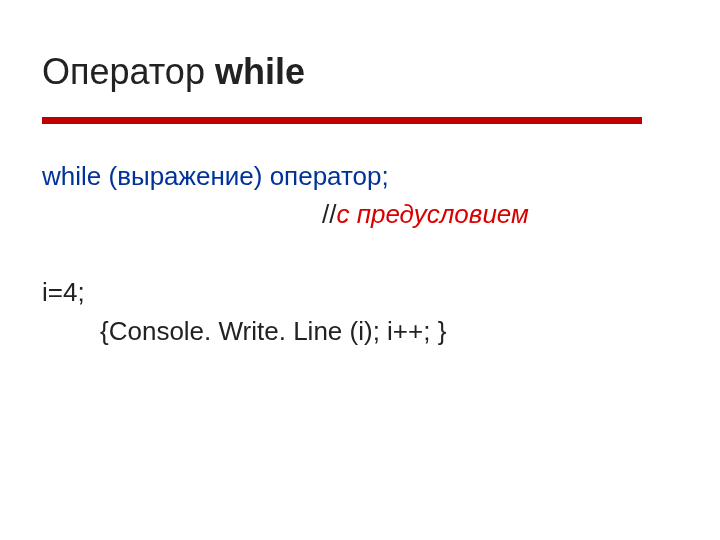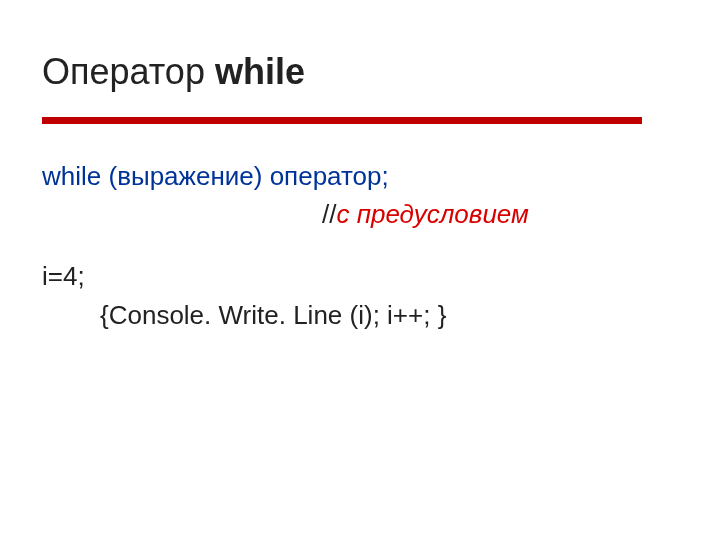--- a/index.html
+++ b/index.html
@@ -27,21 +27,21 @@
   }
   .body {
     font-size: 26px;
     line-height: 1.45;
     color: #222;
   }
   .syntax-line {
   }
   .kw { color: #003399; }
   .comment-line {
-    margin-bottom: 24px;
+    margin-bottom: 40px;
   }
   .comment-indent {
     display: inline-block;
     width: 280px;
   }
   .comment-slashes { color: #222; }
   .comment-text { color: #d90000; font-style: italic; }
   .code-block { color: #222; }
   .code-line { margin-bottom: 2px; }
   .code-indent { display: inline-block; width: 58px; }

